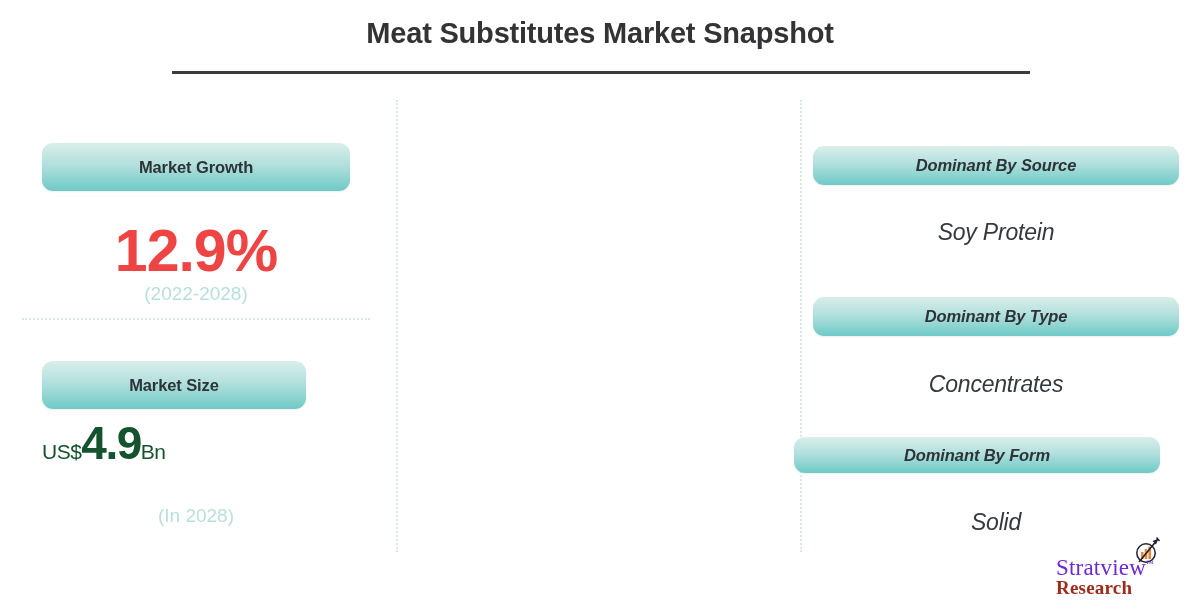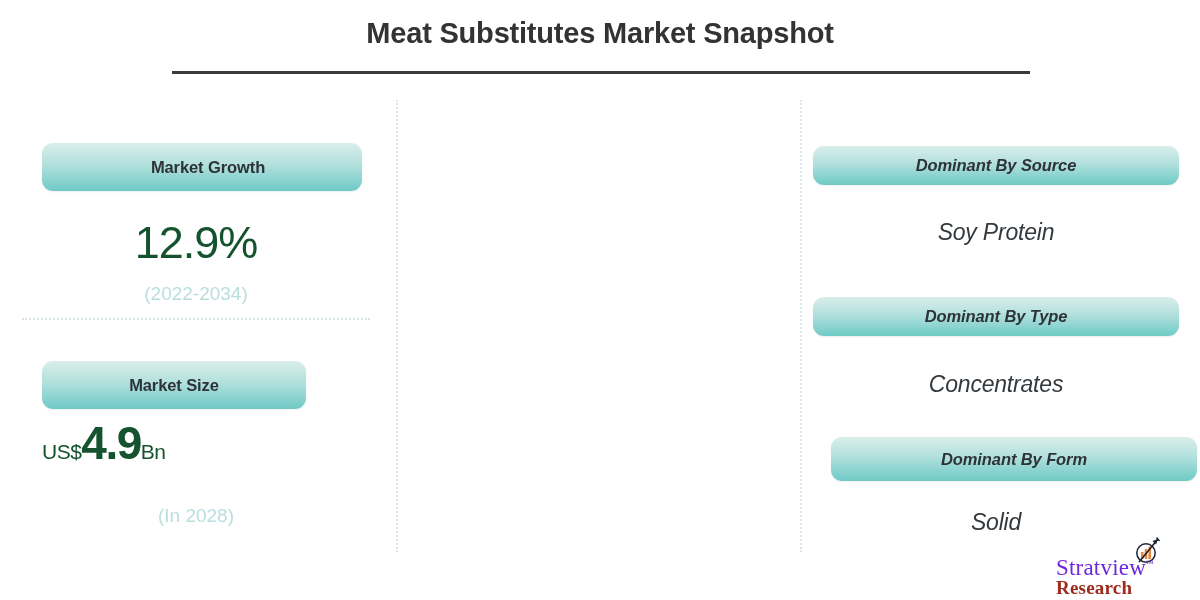--- a/index.html
+++ b/index.html
@@ -76,31 +76,31 @@
   .pill-label {
     font-size: 16.5px;
     font-weight: 700;
     color: #2e3338;
     letter-spacing: -0.1px;
   }
 
   
   .col-left  { position: absolute; left: 0; top: 0; width: 396px; height: 600px; }
 
-  #pill-market-growth { left: 42px; top: 143px; width: 308px; height: 48px; padding-left: 12px; }
+  #pill-market-growth { left: 42px; top: 143px; width: 308px; height: 48px; }
   #pill-market-size   { left: 42px; top: 361px; width: 264px; height: 48px; }
 
   .big-stat {
     position: absolute;
     width: 308px;
     left: 42px;
     text-align: center;
-    font-size: 45px;
-    font-weight: 400;
-    color: #14532d;
+    font-size: 59px;
+    font-weight: 700;
+    color: #ef4444;
     letter-spacing: -1px;
   }
   #stat-growth { top: 217px; }
 
   .sub-note {
     position: absolute;
     width: 308px;
     left: 42px;
     text-align: center;
     font-size: 19px;
@@ -121,21 +121,21 @@
   }
   .size-prefix { font-size: 21px; font-weight: 500; letter-spacing: -0.5px; }
   .size-value  { font-size: 46px; font-weight: 800; letter-spacing: -1.5px; }
   .size-suffix { font-size: 21px; font-weight: 500; letter-spacing: -0.5px; }
 
   
   .col-mid { position: absolute; left: 396px; top: 0; width: 404px; height: 600px; font-style: italic; }
 
   #pill-dom-source { left: 417px; top: 146px; width: 366px; height: 39px; }
   #pill-dom-type   { left: 417px; top: 297px; width: 366px; height: 39px; }
-  #pill-dom-form   { left: 435px; top: 437px; width: 366px; height: 44px; }
+  #pill-dom-form   { left: 398px; top: 437px; width: 366px; height: 36px; }
 
   .mid-value {
     position: absolute;
     width: 366px;
     left: 417px;
     text-align: center;
     font-size: 23px;
     font-weight: 400;
     color: #34393d;
     letter-spacing: -0.2px;
@@ -201,21 +201,21 @@
 <div class="v-divider left"></div>
 <div class="v-divider right"></div>
 <div class="h-divider"></div>
 
 <div class="col-left">
 
   <div class="pill" id="pill-market-growth">
     <span class="pill-label">Market Growth</span>
   </div>
   <div class="big-stat" id="stat-growth">12.9%</div>
-  <div class="sub-note" id="note-growth">(2022-2034)</div>
+  <div class="sub-note" id="note-growth">(2022-2028)</div>
 
   <div class="pill" id="pill-market-size">
     <span class="pill-label">Market Size</span>
   </div>
   <div class="size-line">
     <span class="size-prefix">US$</span><span class="size-value">4.9</span><span class="size-suffix">Bn</span>
   </div>
   <div class="sub-note" id="note-size">(In 2028)</div>
 </div>
 

